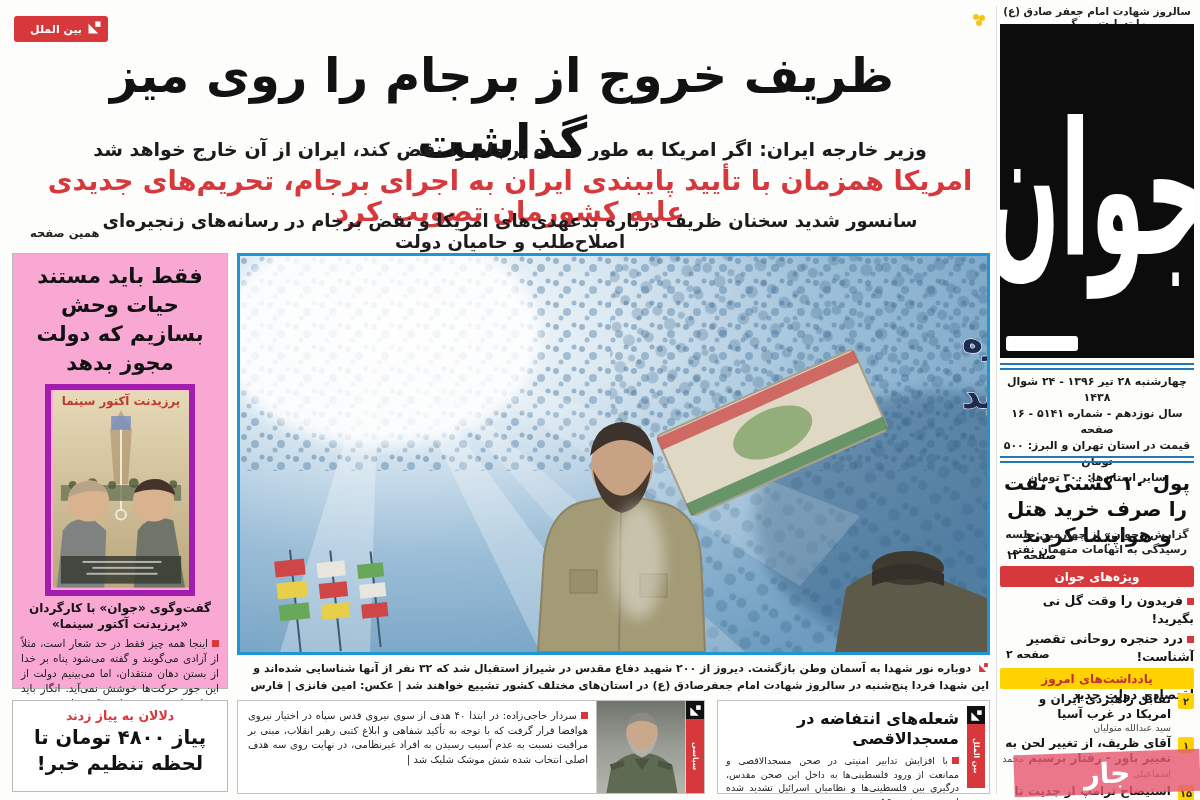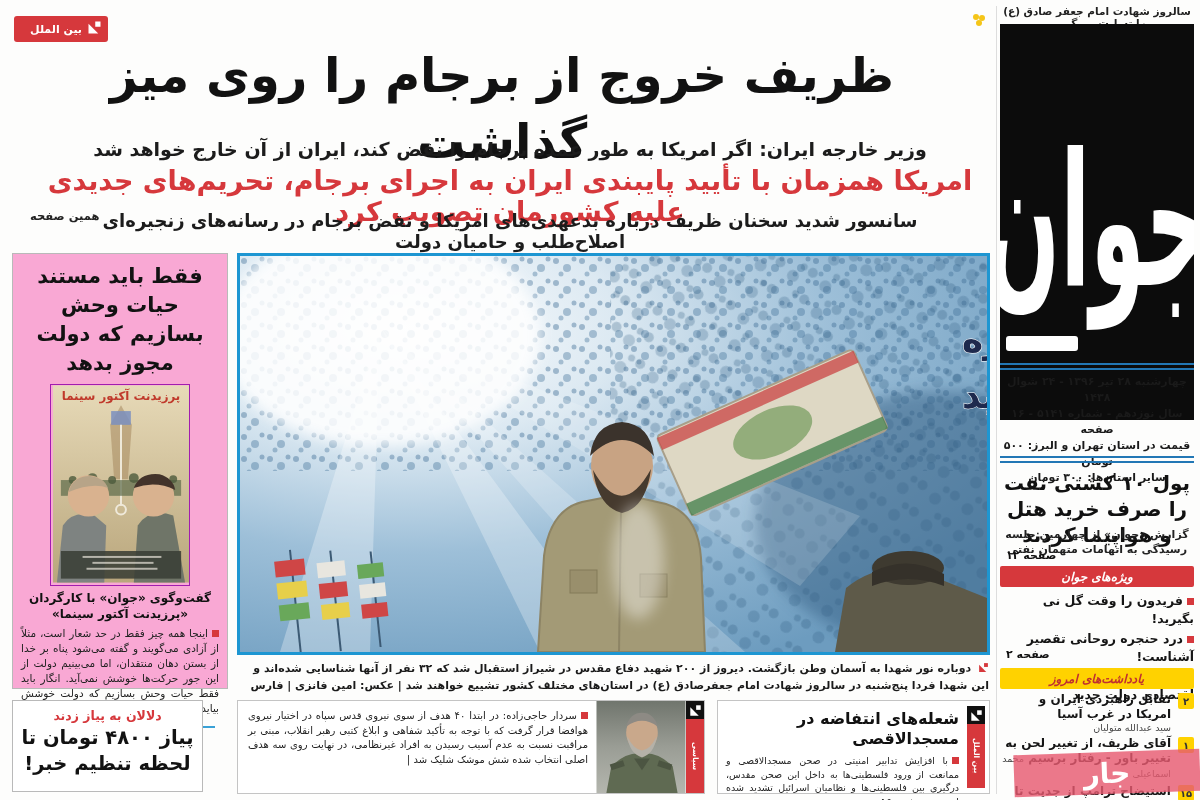--- a/index.html
+++ b/index.html
@@ -19,70 +19,70 @@
   .lead-headline{
     position:absolute;left:28px;top:42px;width:948px;text-align:center;
     font-size:48px;line-height:66px;font-weight:bold;color:#121212;letter-spacing:-1px;
   }
   .deck1{position:absolute;left:60px;top:138px;width:900px;text-align:center;
     font-size:19px;font-weight:bold;color:#1c1c1c;}
   .deck2{position:absolute;left:36px;top:165px;width:948px;text-align:center;
     font-size:27px;font-weight:bold;color:#d6383c;}
   .deck3{position:absolute;left:60px;top:204px;width:900px;text-align:center;
     font-size:18px;font-weight:bold;color:#1c1c1c;margin-top:6px;}
-  .samepage{position:absolute;left:30px;top:209px;font-size:11.5px;font-weight:bold;color:#222;}
+  .samepage{position:absolute;left:30px;top:226px;font-size:11.5px;font-weight:bold;color:#222;}
   
   .condolence{position:absolute;left:1000px;top:5px;width:194px;text-align:center;
     font-size:10.5px;font-weight:bold;color:#222;}
   .ornament{position:absolute;left:972px;top:12px;width:14px;height:14px;}
-  .logo-box{position:absolute;left:1000px;top:24px;width:194px;height:396px;background:#0c0c0c;
+  .logo-box{position:absolute;left:1000px;top:24px;width:194px;height:334px;background:#0c0c0c;
     display:flex;align-items:center;justify-content:center;overflow:hidden;}
   .logo-text{color:#fff;font-size:88px;font-weight:bold;transform:scaleY(2.1);line-height:1;}
   .logo-pill{position:absolute;left:1006px;top:336px;width:72px;height:15px;background:#fff;border-radius:3px;}
   .rule{position:absolute;left:1000px;width:194px;height:3px;
     border-top:2px solid #2277b5;border-bottom:2px solid #2277b5;}
   .rule.r1{top:363px;} .rule.r2{top:456px;}
   .paper-info{position:absolute;left:1000px;top:374px;width:194px;text-align:center;
     font-size:11px;font-weight:bold;line-height:16px;color:#1a1a1a;}
   .oil-headline{position:absolute;left:1000px;top:470px;width:194px;text-align:center;
     font-size:20px;font-weight:bold;line-height:26px;}
   .oil-deck{position:absolute;left:1000px;top:527px;width:194px;text-align:center;
     font-size:11px;font-weight:bold;line-height:15px;color:#222;}
   .oil-page{position:absolute;left:1006px;top:549px;font-size:11px;font-weight:bold;}
   .bar{position:absolute;left:1000px;width:194px;height:21px;border-radius:2px;
-    display:flex;align-items:center;justify-content:center;font-size:12px;font-weight:bold;font-style:italic;}
+    display:flex;align-items:center;justify-content:center;font-size:12px;font-weight:bold;}
   .bar.red{top:566px;background:#d6383c;color:#fff;}
   .bar.yellow{top:668px;background:#ffd200;color:#c03030;}
   .specials{position:absolute;left:1000px;top:592px;width:194px;font-size:12.5px;
     font-weight:bold;line-height:18px;color:#151515;}
   .specials .it{margin-bottom:2px;}
   .sq{display:inline-block;width:7px;height:7px;background:#d6383c;margin-left:4px;}
   .specials-page{position:absolute;left:1006px;top:648px;font-size:11px;font-weight:bold;}
   .notes{position:absolute;left:1000px;top:692px;width:194px;}
   .note{position:relative;padding-right:23px;margin-bottom:3px;}
   .note .num{position:absolute;right:0;top:1px;width:16px;height:16px;background:#ffd200;
     color:#333;font-size:10px;font-weight:bold;display:flex;align-items:center;justify-content:center;border-radius:2px;}
   .note .t{font-size:12px;font-weight:bold;line-height:15px;color:#151515;}
   .note .a{font-size:9.5px;color:#444;line-height:11px;}
   .watermark{position:absolute;left:1014px;top:752px;width:186px;height:42px;
     background:rgba(231,90,112,0.82);transform:rotate(-2deg);display:flex;align-items:center;
     justify-content:center;color:#fff;font-size:28px;font-weight:bold;letter-spacing:8px;}
   
   .wild-box{position:absolute;left:12px;top:253px;width:216px;height:436px;
     border:1px solid #b9b9b9;background:#f9a8d4;box-sizing:border-box;padding:8px 8px 4px;}
   .wild-headline{font-size:21px;font-weight:bold;text-align:center;line-height:29px;color:#121212;}
-  .poster-wrap{width:138px;height:200px;margin:6px auto 4px;border:1px solid #a21caf;}
+  .poster-wrap{width:138px;height:200px;margin:6px auto 4px;border:6px solid #a21caf;}
   .poster-cap{font-size:12px;font-weight:bold;text-align:center;line-height:16px;margin-bottom:4px;}
   .wild-body{font-size:10.5px;line-height:15px;text-align:justify;color:#222;}
   .wild-body .pg{font-weight:bold;}
   .divider{position:relative;height:14px;margin-top:4px;}
   .divider .ln{position:absolute;left:4px;right:4px;top:6px;height:2px;background:#39a1d6;}
   .divider .tri{position:absolute;left:50%;top:2px;margin-left:-8px;width:0;height:0;
     border-left:8px solid transparent;border-right:8px solid transparent;border-top:11px solid #d6383c;}
-  .onion-box{position:absolute;left:12px;top:700px;width:191px;height:92px;
+  .onion-box{position:absolute;left:12px;top:700px;width:216px;height:92px;
     border:1px solid #b9b9b9;background:#fff;box-sizing:border-box;text-align:center;padding-top:7px;}
   .onion-kicker{color:#d6383c;font-size:12.5px;font-weight:bold;}
   .onion-headline{font-size:19.5px;font-weight:bold;line-height:26px;color:#121212;margin-top:2px;}
   
   .main-photo{position:absolute;left:237px;top:253px;width:753px;height:402px;
     border:3px solid #1d96d2;box-sizing:border-box;background:#8fb4cf;}
   .photo-caption{position:absolute;left:239px;top:661px;width:750px;
     font-size:11px;font-weight:bold;line-height:16px;color:#1a1a1a;}
   .caption-mark{display:inline-block;vertical-align:-1px;margin-left:3px;}
   

